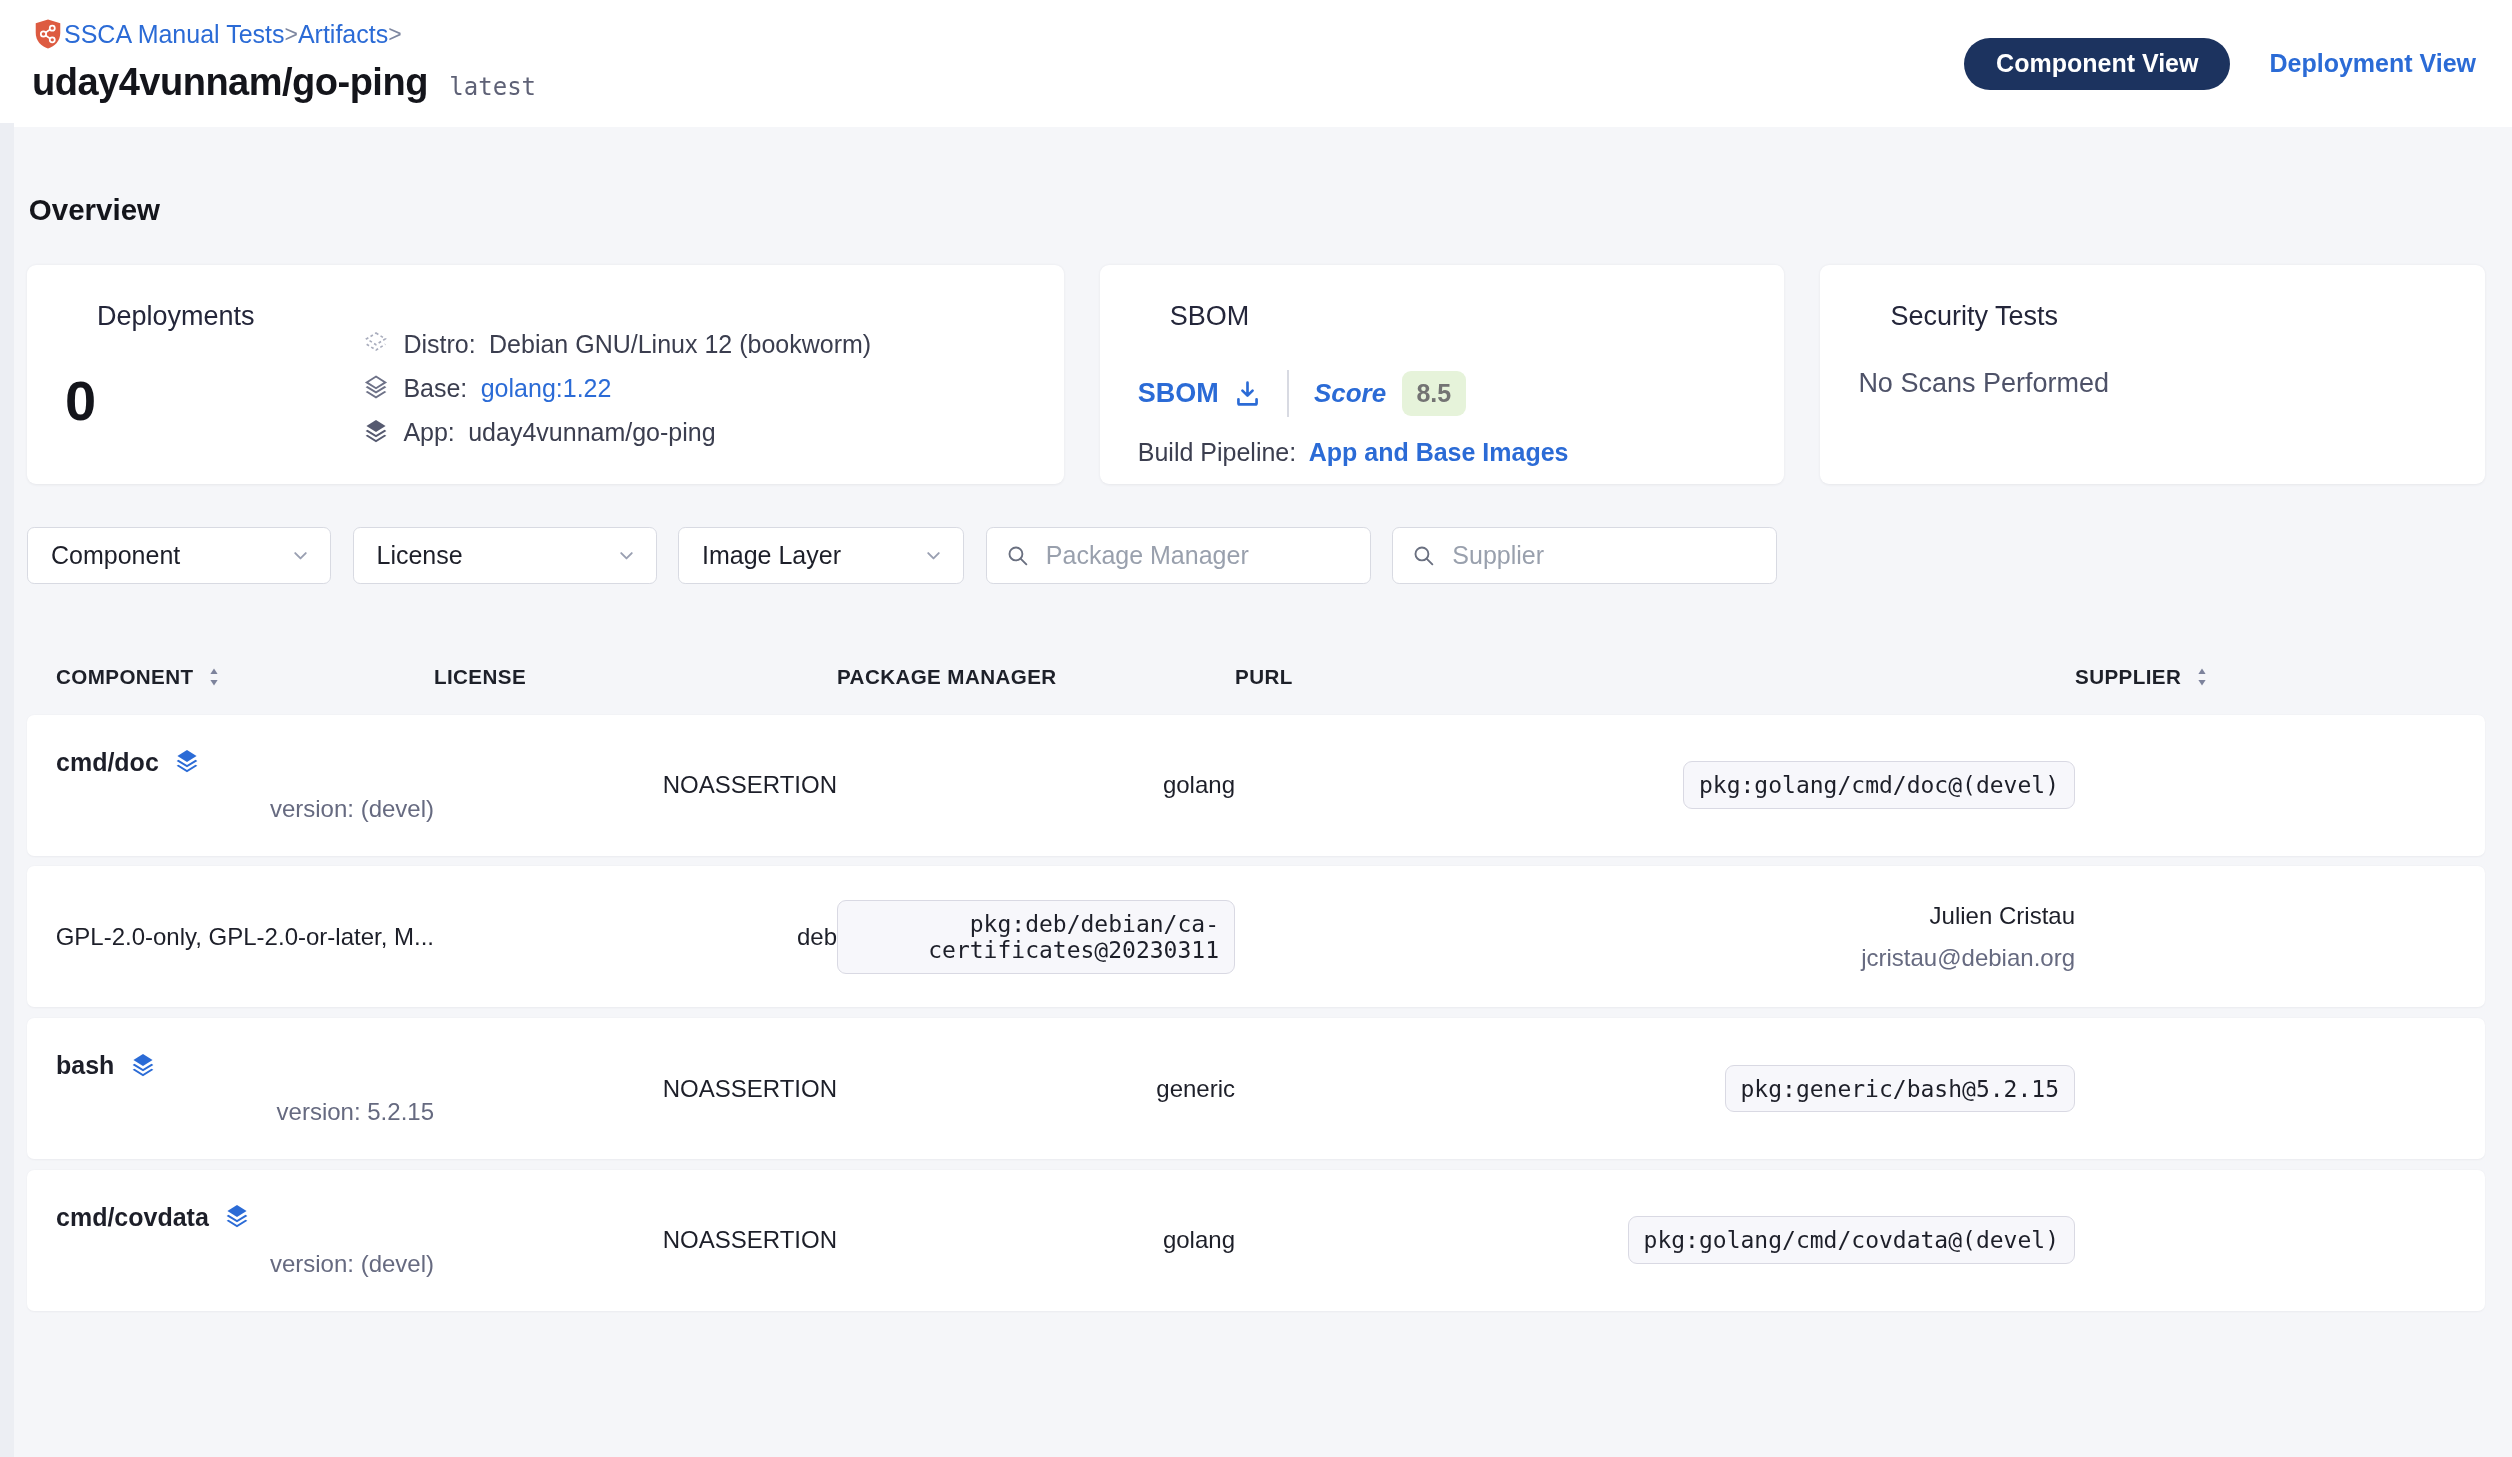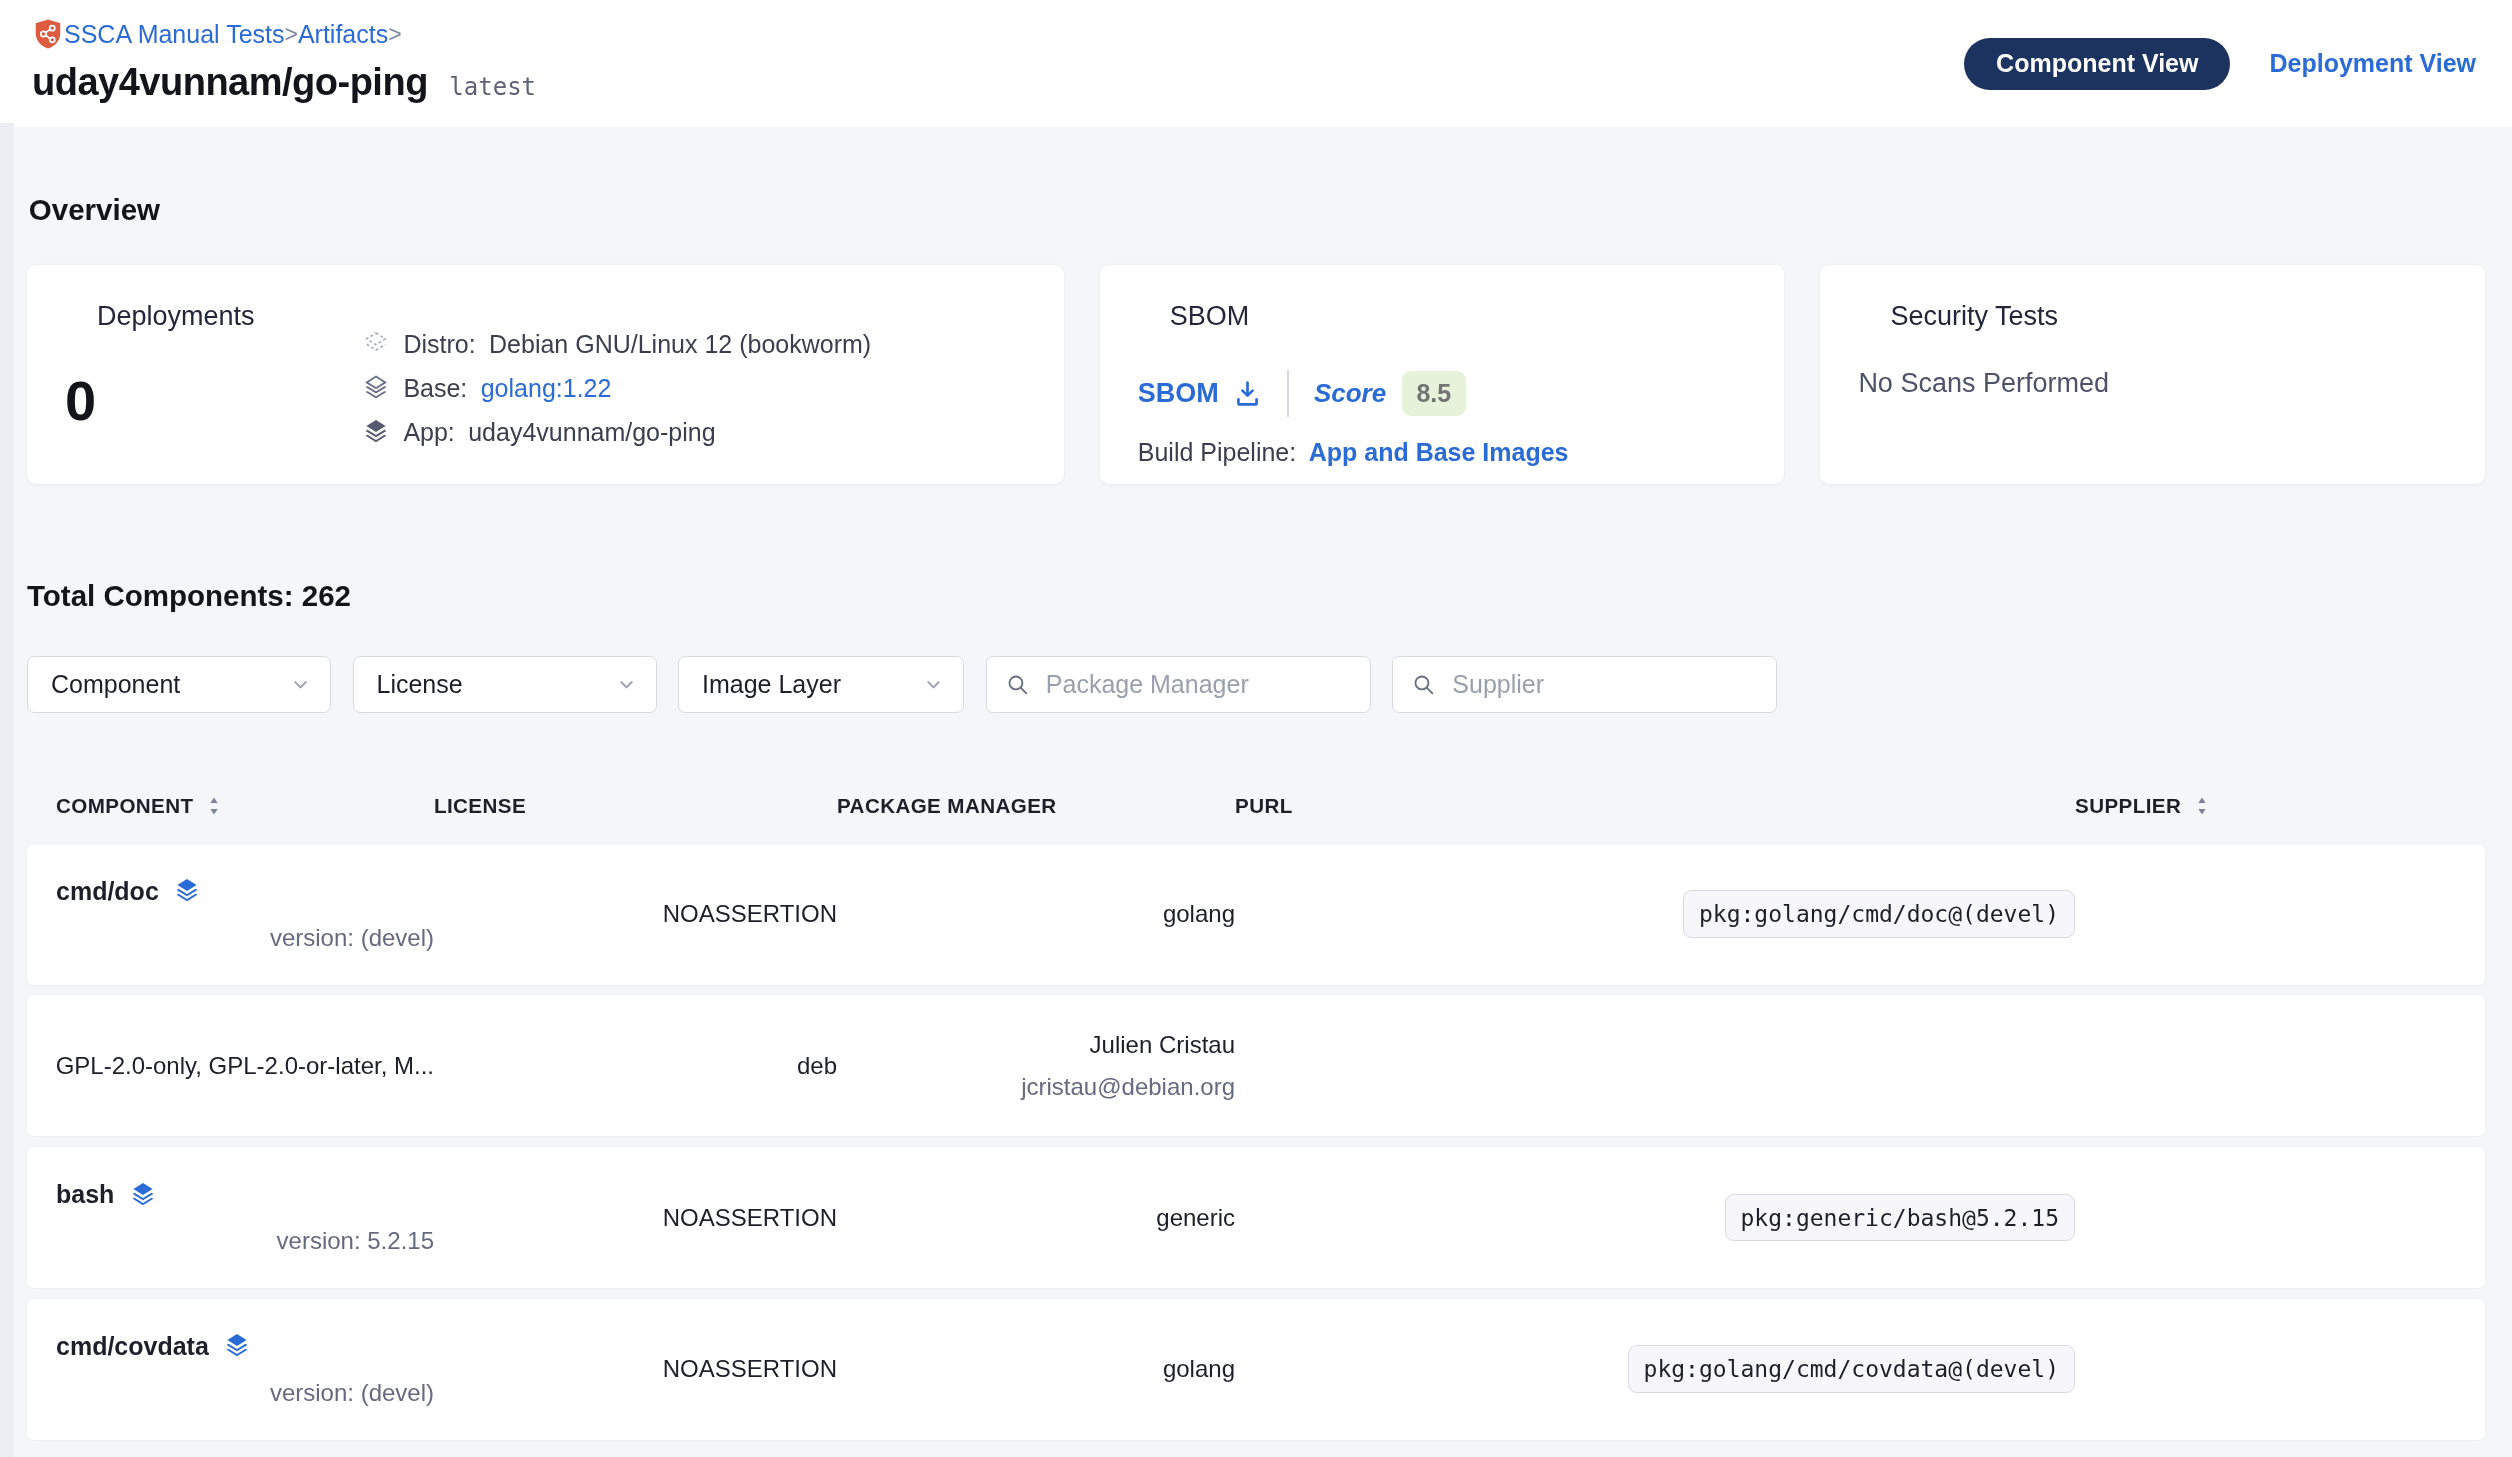--- a/index.html
+++ b/index.html
@@ -221,21 +221,20 @@
       </div>
     </div>
 
     <div class="card card3">
       <div class="card-title">Security Tests</div>
       <div class="no-scans">No Scans Performed</div>
     </div>
 
   </div>
 
-  <div class="total-h">Total Components: 262</div>
 
   <div class="filters">
     <div class="dropdown dd-w1">
       <span>Component</span>
       <svg viewBox="0 0 24 24">
           <use href="#sym-chevron-down"></use>
         </svg>
     </div>
     <div class="dropdown dd-w2">
       <span>License</span>
@@ -305,20 +304,23 @@
     <div>
       <div class="supplier-name"></div>
       <div class="supplier-email"></div>
     </div>
   </div>
 
   <div class="tgrid row-card">
     <div class="cell-plain">GPL-2.0-only, GPL-2.0-or-later, M...</div>
     <div class="cell-plain">deb</div>
     <div>
+      <span class="purl-chip">pkg:deb/debian/ca-certificates@20230311</span>
+    </div>
+    <div>
       <div class="supplier-name">Julien Cristau</div>
       <div class="supplier-email">jcristau@debian.org</div>
     </div>
   </div>
 
   <div class="tgrid row-card">
     <div class="cell-comp">
       <div class="comp-name-row">
         <span>bash</span>
         <svg viewBox="0 0 24 24">

